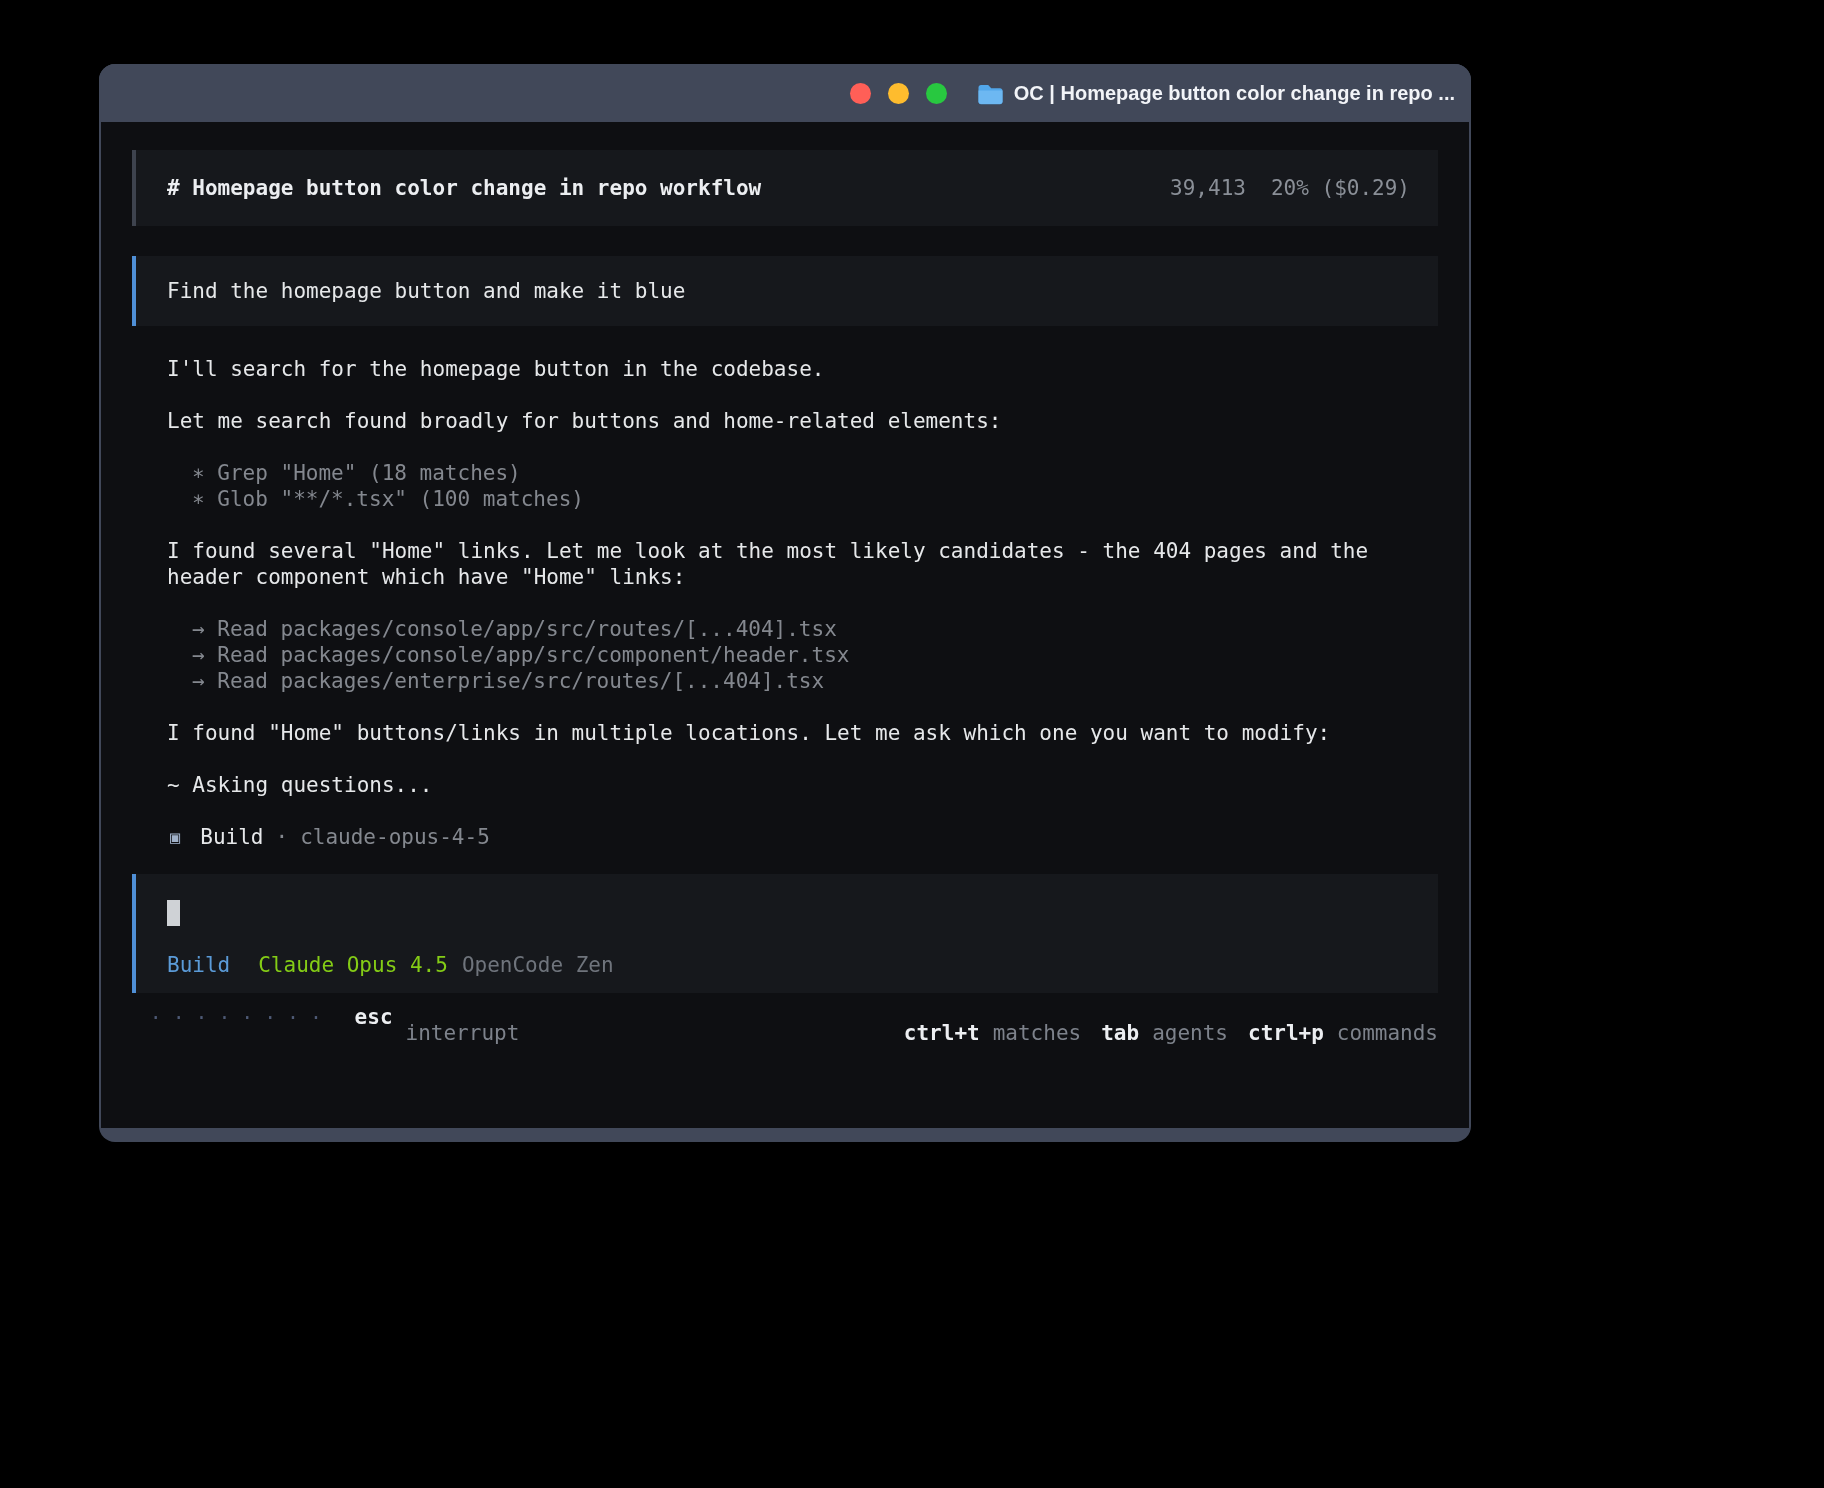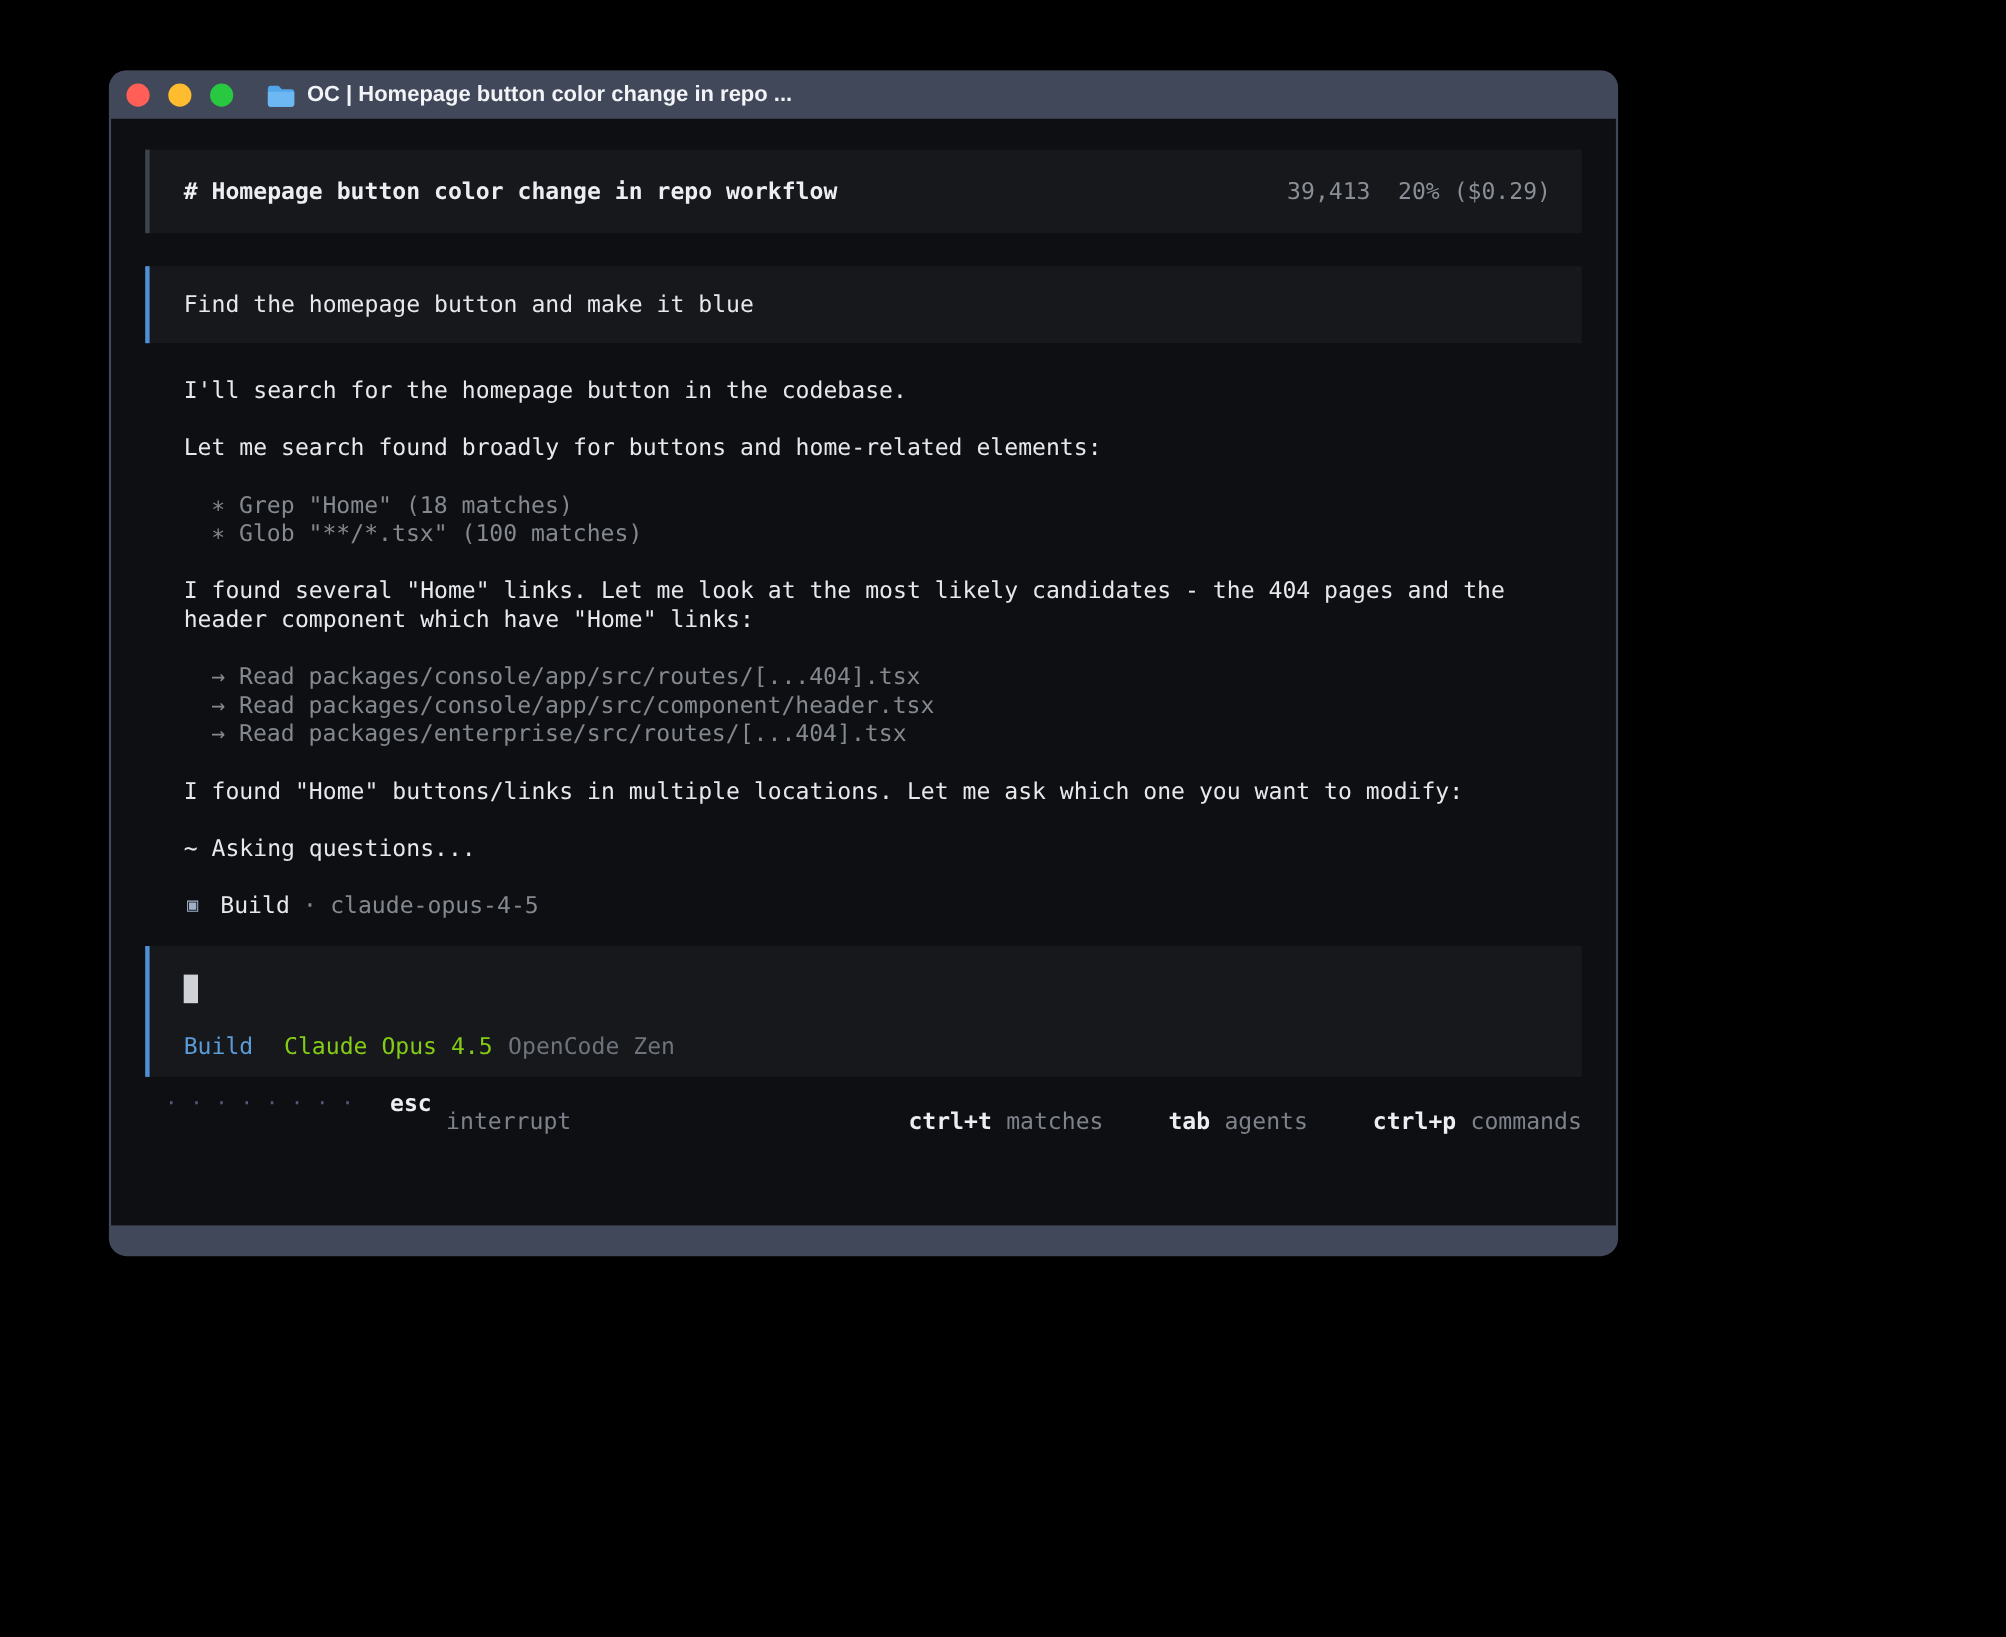--- a/index.html
+++ b/index.html
@@ -11,25 +11,26 @@
     left: 99px; top: 64px;
     width: 1372px; height: 1078px;
     background: #414859;
     border-radius: 16px;
     overflow: hidden;
     box-shadow: 0 24px 70px rgba(0,0,0,0.65);
   }
 
   
   .titlebar {
-    height: 44px;
+    height: 58px;
     background: #414859;
     display: flex;
     align-items: center;
     padding: 0 16px;
+    justify-content: flex-end;
   }
   .lights { display: flex; gap: 17px; align-items: center; }
   .light { width: 21px; height: 21px; border-radius: 50%; display: inline-block; }
   .light.red    { background: #ff5f57; }
   .light.yellow { background: #febc2e; }
   .light.green  { background: #28c840; }
   .titlewrap {
     display: flex; align-items: center; gap: 10px;
     margin-left: 30px;
   }
@@ -104,21 +105,21 @@
 
   
   .statusbar {
     display: flex; justify-content: space-between; align-items: center;
     height: 28px;
   }
   .sb-left { display: flex; align-items: center; margin-left: 18px; }
   .spinner { color: #4e5a76; letter-spacing: 0px; margin-right: 33px; font-size: 19px; }
   .key { font-weight: bold; color: #eceef1; white-space: pre; }
   .lbl { color: #7d828b; white-space: pre; margin-left: 13px; margin-top: 32px; }
-  .sb-right { display: flex; align-items: center; gap: 59px; justify-content: flex-end; }
+  .sb-right { display: flex; align-items: center; gap: 20px; justify-content: flex-end; }
   .shortcut { display: flex; align-items: baseline; }
 </style>
 </head>
 <body>
 
 <div class="window">
 
   <div class="titlebar">
     <div class="lights">
       <span class="light red"></span>

